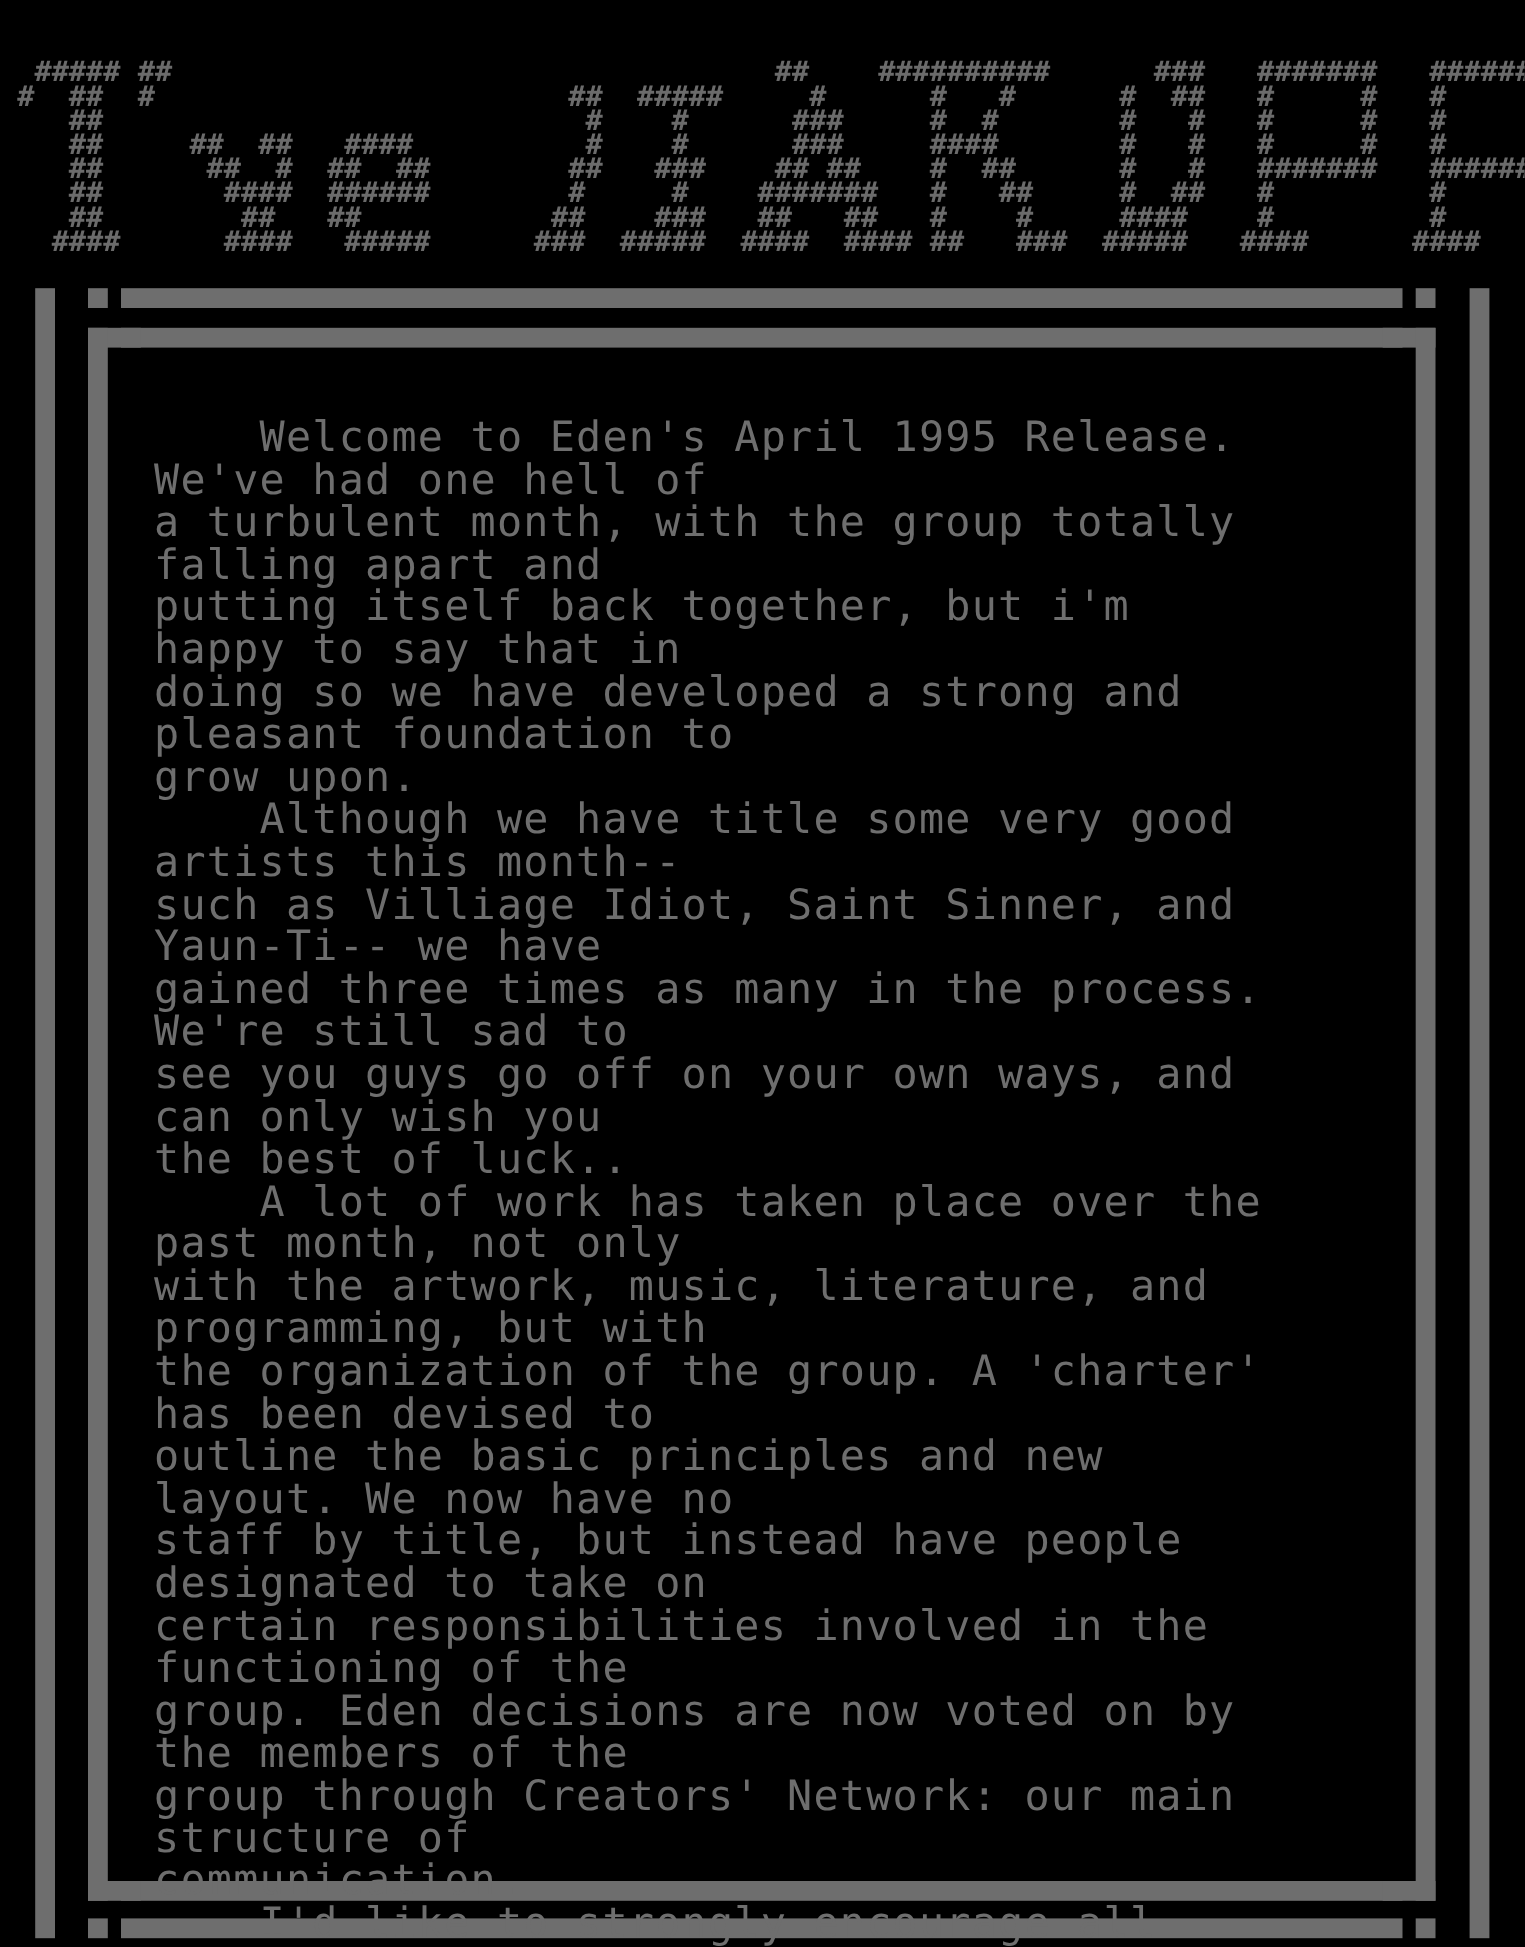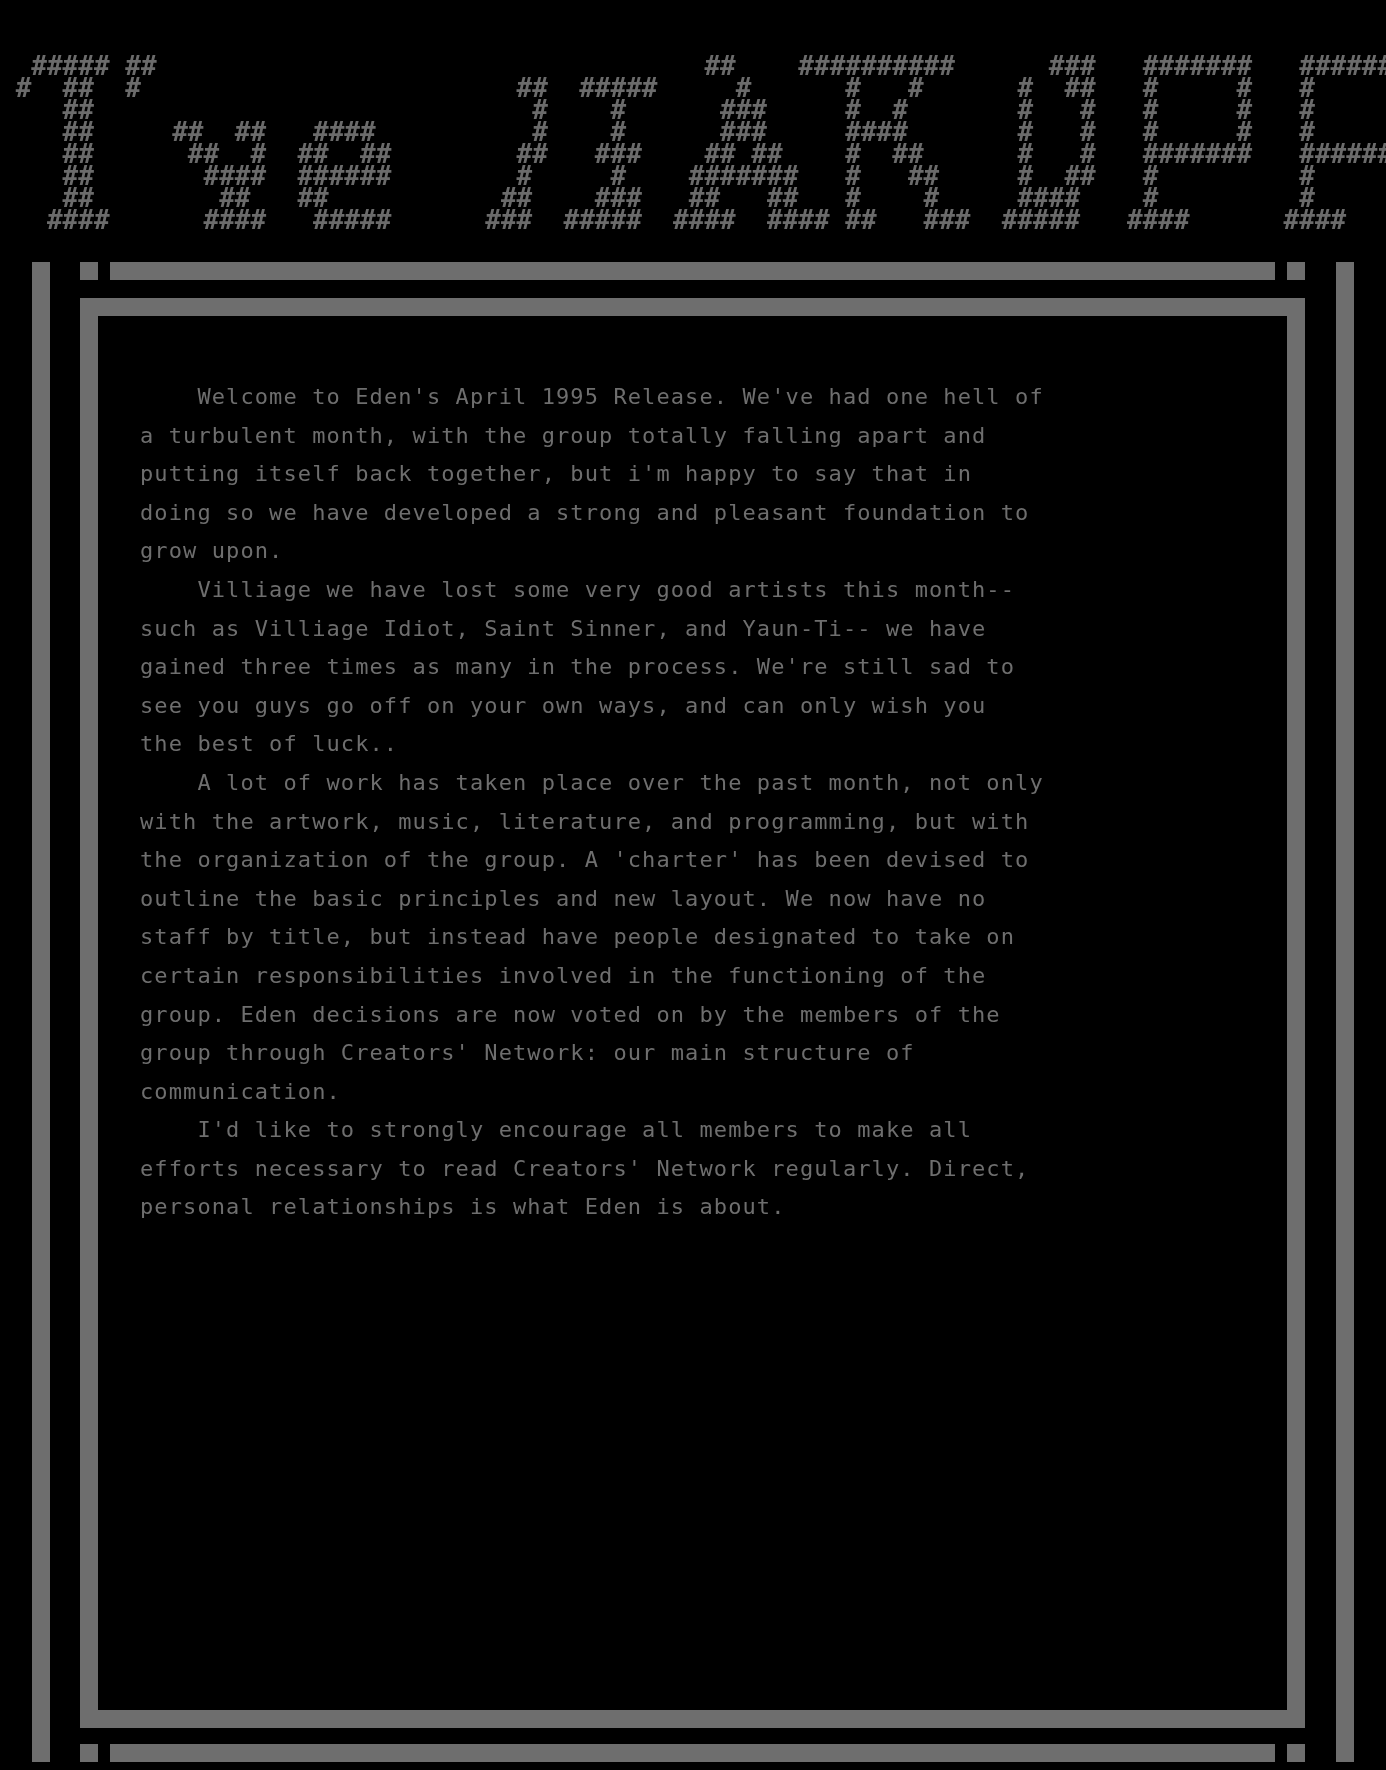--- a/index.html
+++ b/index.html
@@ -71,21 +71,21 @@
   .text-area {
     position: absolute;
     left: 140px;
     top: 378px;
     width: 1010px;
   }
   .para {
     margin: 0;
     white-space: pre-wrap;
     font-family: "DejaVu Sans Mono", "Liberation Mono", monospace;
-    font-size: 22px;
+    font-size: 38px;
     line-height: 38.6px;
     letter-spacing: 1.1px;
     color: #6e6e6e;
   }
 </style>
 </head>
 <body>
 
 <div class="banner">  ##### ##                                   ##    ##########      ###   #######   #######
  #  ##  #                        ##  #####     #      #   #      #  ##   #     #   #     #
@@ -114,21 +114,21 @@
   <div class="c c-bl2"></div>
   <div class="c c-br2"></div>
 </div>
 
 <div class="text-area">
   <p class="para">    Welcome to Eden's April 1995 Release. We've had one hell of
 a turbulent month, with the group totally falling apart and
 putting itself back together, but i'm happy to say that in
 doing so we have developed a strong and pleasant foundation to
 grow upon.</p>
-  <p class="para">    Villiage we have lost some very good artists this month--
+  <p class="para">    Although we have title some very good artists this month--
 such as Villiage Idiot, Saint Sinner, and Yaun-Ti-- we have
 gained three times as many in the process. We're still sad to
 see you guys go off on your own ways, and can only wish you
 the best of luck..</p>
   <p class="para">    A lot of work has taken place over the past month, not only
 with the artwork, music, literature, and programming, but with
 the organization of the group. A 'charter' has been devised to
 outline the basic principles and new layout. We now have no
 staff by title, but instead have people designated to take on
 certain responsibilities involved in the functioning of the

